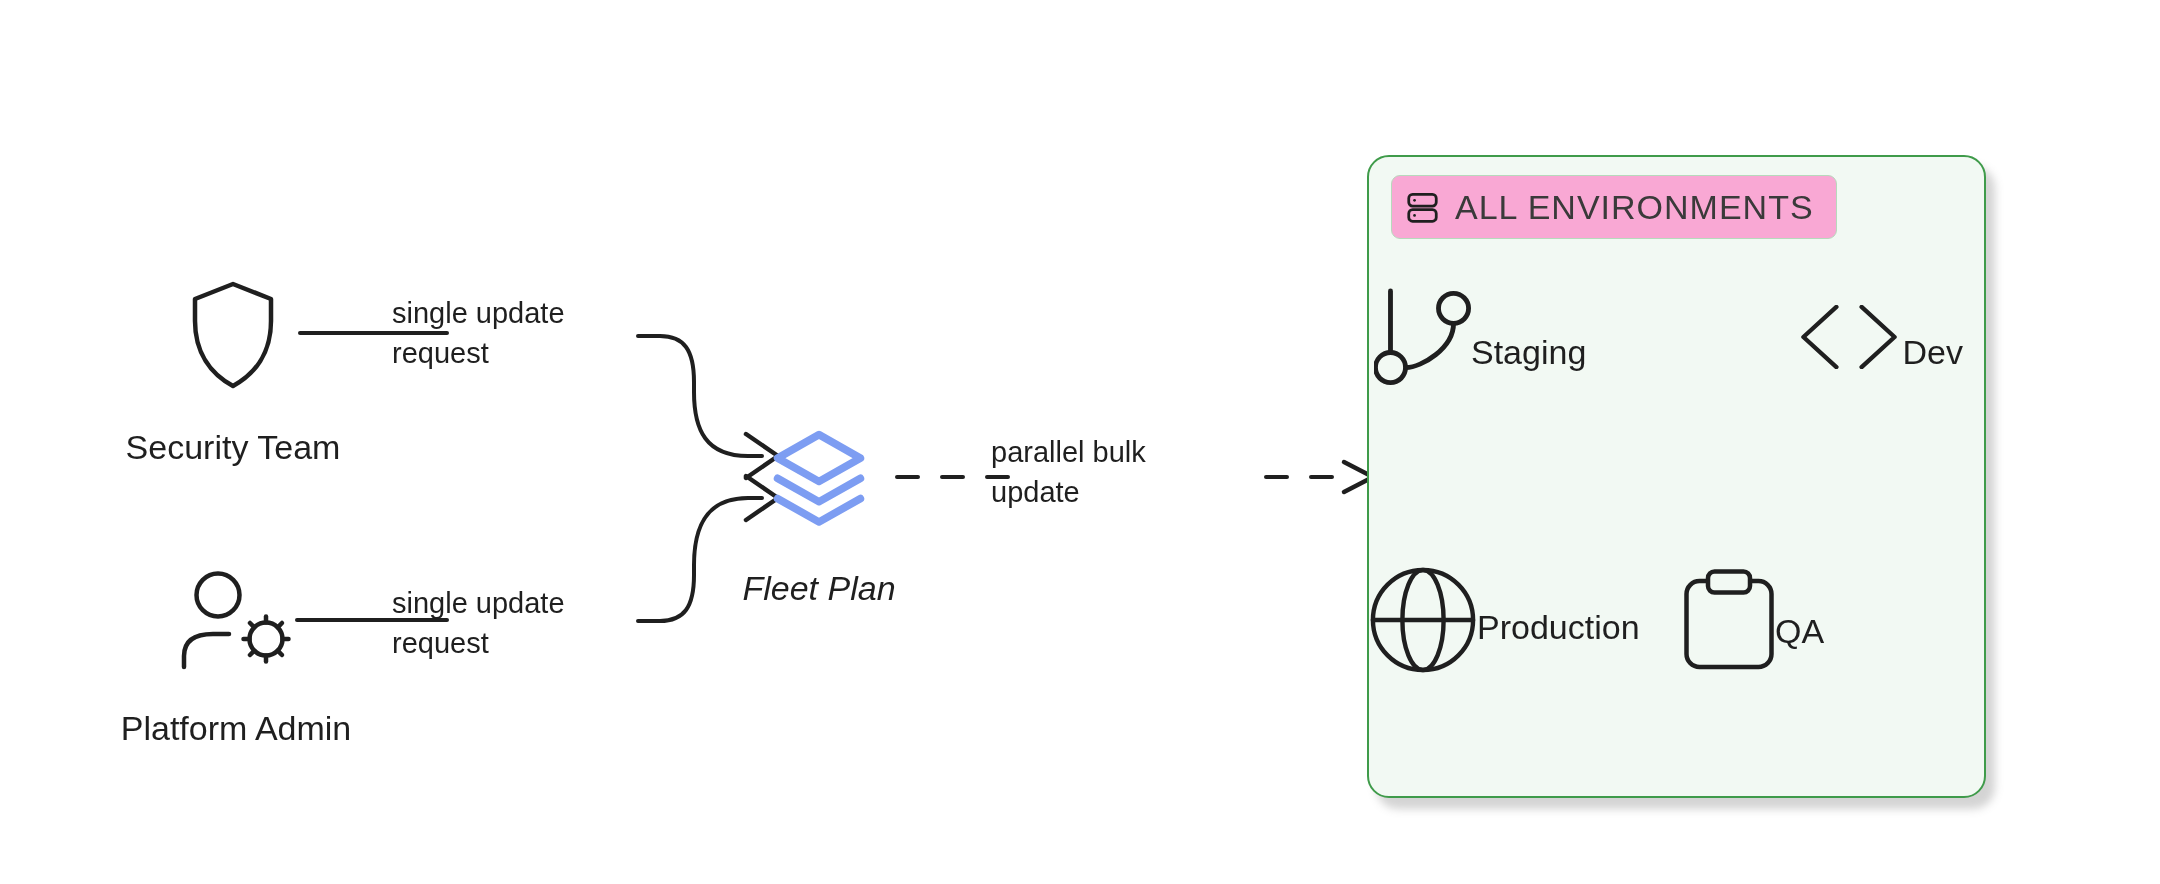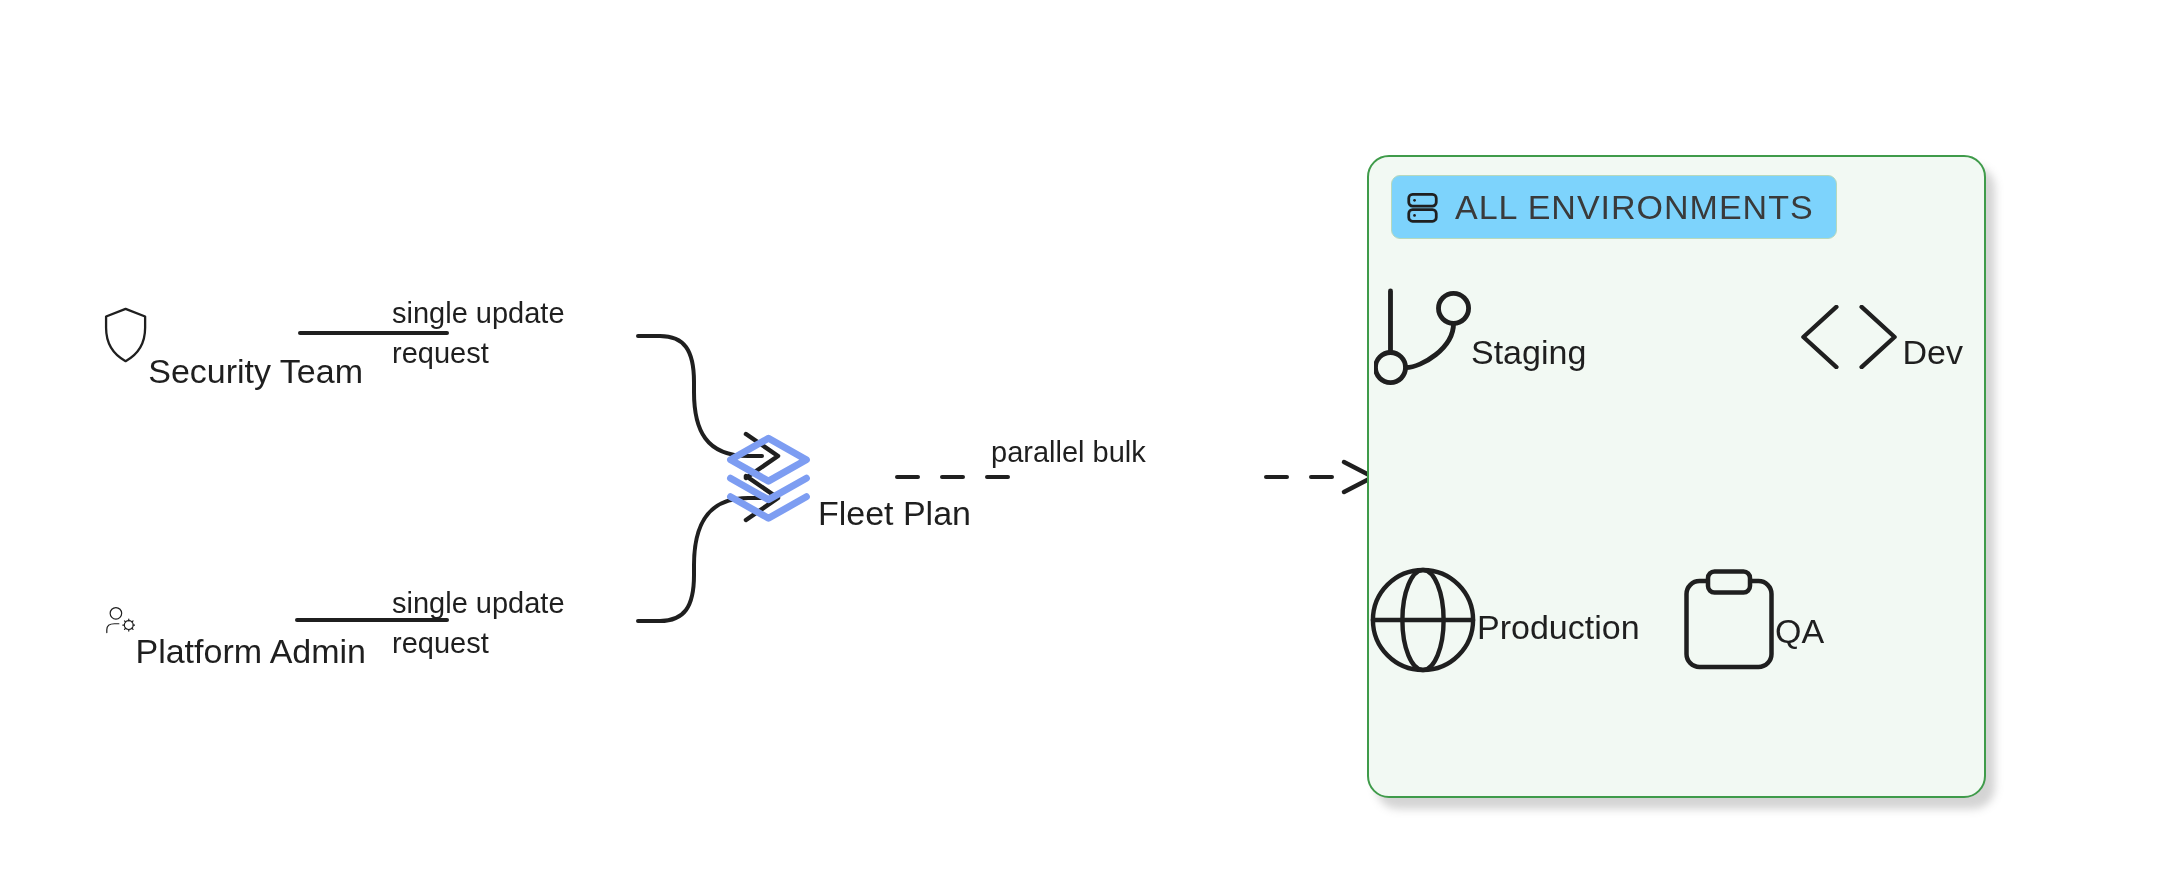--- a/index.html
+++ b/index.html
@@ -3,32 +3,32 @@
 <meta charset="utf-8">
 <style>
   html,body{margin:0;padding:0;background:#ffffff;}
   #canvas{
     position:relative;width:2160px;height:884px;background:#ffffff;overflow:hidden;
     font-family:"Liberation Sans", sans-serif;color:#1f1f1f;
   }
   .abs{position:absolute;}
   svg{display:block;}
   .stroke-black{stroke:#1f1f1f;fill:none;stroke-linecap:round;stroke-linejoin:round;}
-  .node{display:flex;flex-direction:row;align-items:flex-end;}
+  .node{display:flex;flex-direction:column;align-items:center;gap:12px;}
   .node-label{font-size:34px;line-height:38px;white-space:nowrap;text-align:center;}
   .edge-label{font-size:29px;line-height:40px;white-space:nowrap;}
   
   .env-panel{
     left:1367px;top:155px;width:619px;height:643px;box-sizing:border-box;
     background:#f2f9f3;border:2.5px solid #3f9b4a;border-radius:22px;
     box-shadow:9px 11px 9px rgba(100,100,100,0.28);
   }
   .env-header{
     position:absolute;left:22px;top:18px;width:446px;height:64px;box-sizing:border-box;
-    background:#7dd3fc;border:1.5px solid #b7d9bc;border-radius:9px;
+    background:#f9a8d4;border:1.5px solid #b7d9bc;border-radius:9px;
     display:flex;align-items:center;padding-left:13px;gap:15px;
   }
   .env-title{font-size:34px;letter-spacing:1px;color:#3a3a3a;white-space:nowrap;}
   .env-item{position:absolute;width:280px;display:flex;flex-direction:row;align-items:center;}
   .env-icon-box{display:flex;align-items:center;justify-content:center;}
   .env-label{font-size:34px;line-height:38px;white-space:nowrap;text-align:center;}
 </style>
 </head>
 <body>
 
@@ -70,41 +70,42 @@
         <line x1="73.3" y1="80.7" x2="69" y2="85"></line>
         <line x1="68.5" y1="69" x2="62.5" y2="69"></line>
         <line x1="73.3" y1="57.3" x2="69" y2="53"></line>
         <line x1="85" y1="52.5" x2="85" y2="46.5"></line>
         <line x1="96.7" y1="57.3" x2="101" y2="53"></line>
       </g>
     </svg>
     <div class="node-label" style="margin-top:27px">Platform Admin</div>
   </div>
 
-  <div class="abs node" style="left:719px;top:422px;width:252px;">
+  <div class="abs node" style="left:693px;top:422px;width:252px;font-style:italic;">
     <svg width="108" height="110" viewBox="0 0 24 24">
       <g fill="none" stroke="#7d9df2" stroke-width="1.7" stroke-linecap="round" stroke-linejoin="round">
         <path d="M12 2.6 L2.8 7.8 L12 13 L21.2 7.8 Z"></path>
         <path d="M2.8 12.3 L12 17.5 L21.2 12.3"></path>
         <path d="M2.8 16.8 L12 22 L21.2 16.8"></path>
       </g>
     </svg>
     <div class="node-label" style="margin-top:25px">Fleet Plan</div>
   </div>
 
   <div class="abs edge-label" style="left:392px;top:293px;width:300px;">
     <div>single update</div>
     <div>request</div>
   </div>
   <div class="abs edge-label" style="left:392px;top:583px;width:300px;">
     <div>single update</div>
     <div>request</div>
   </div>
   <div class="abs edge-label" style="left:991px;top:432px;width:300px;">
     <div>parallel bulk</div>
+    <div>update</div>
   </div>
 
   <div class="abs env-panel">
 
     <div class="env-header">
       <svg width="35" height="33" viewBox="0 0 24 24">
         <g class="stroke-black" stroke-width="2">
           <rect x="2" y="2.5" width="20" height="8.5" rx="2.8"></rect>
           <rect x="2" y="13.5" width="20" height="8.5" rx="2.8"></rect>
           <line x1="6.2" y1="6.8" x2="6.21" y2="6.8"></line>

